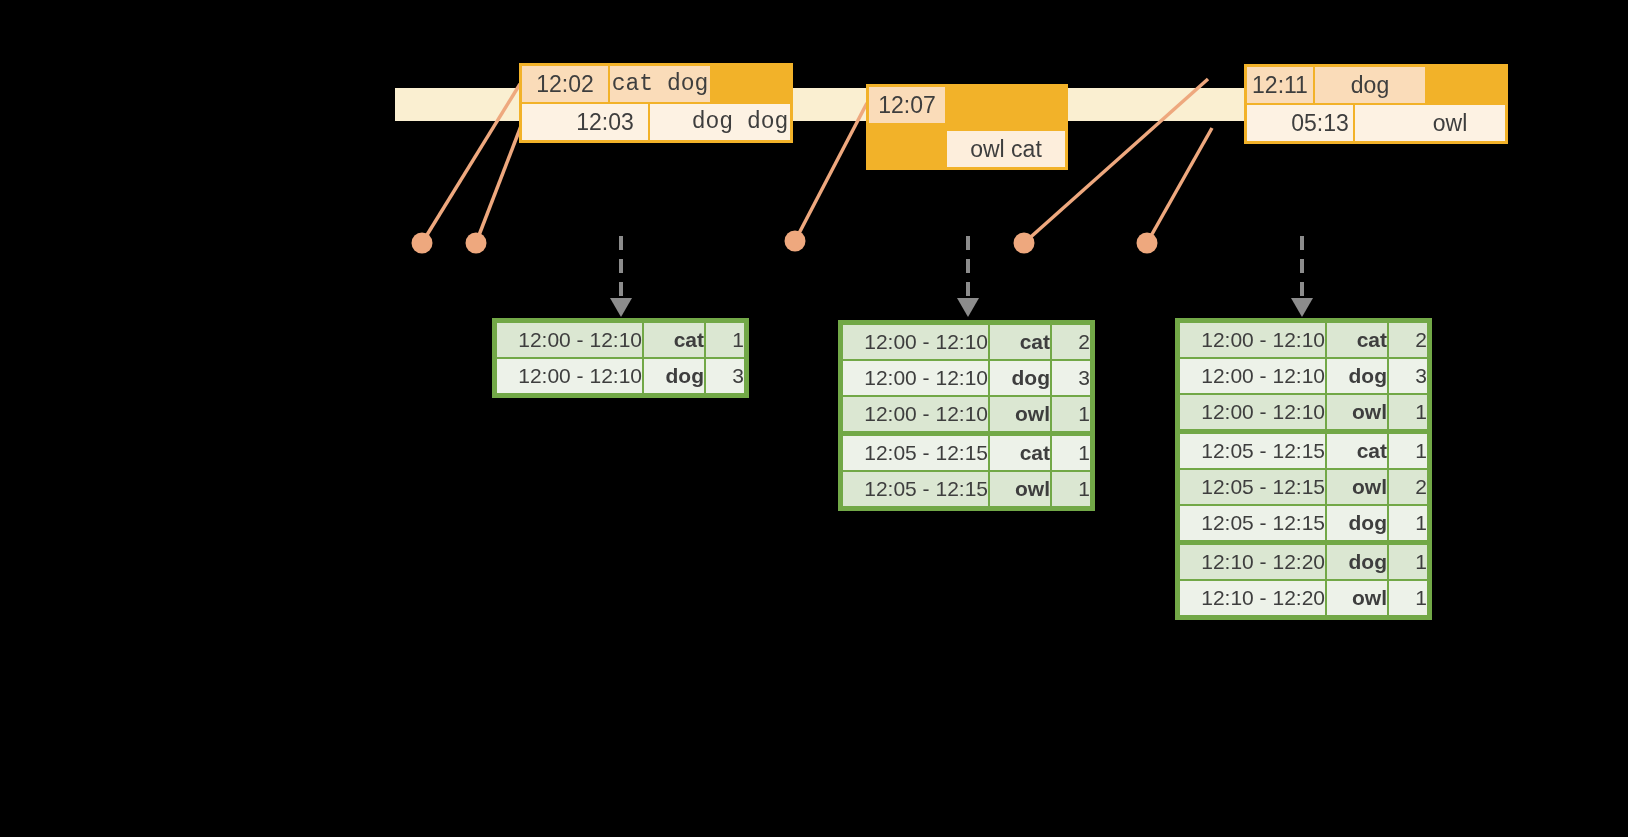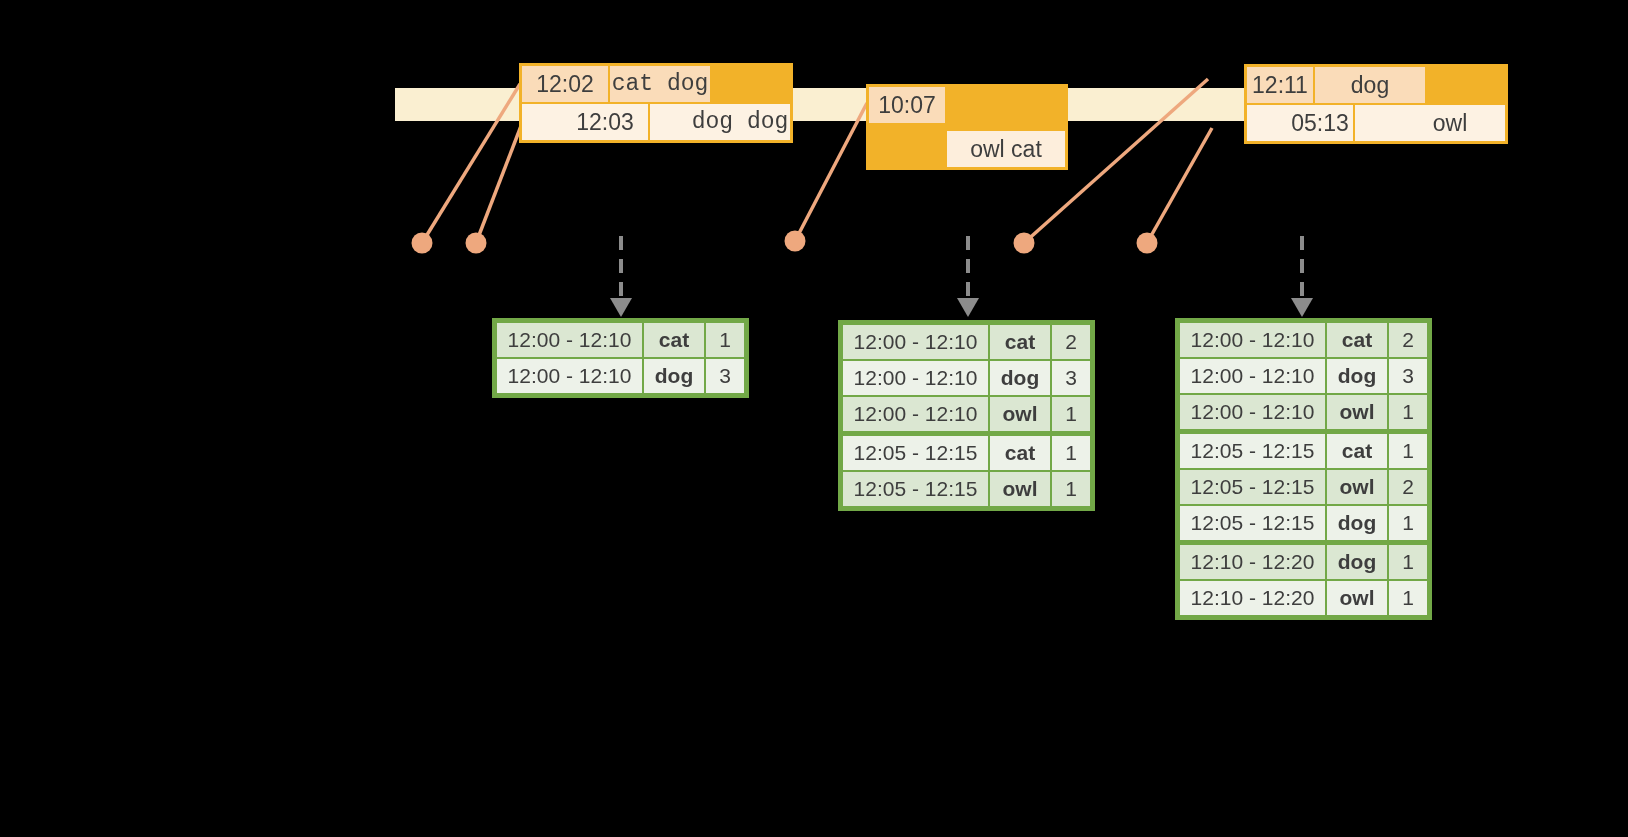--- a/index.html
+++ b/index.html
@@ -17,21 +17,21 @@
   .peach{background:#fadcb9;}
   .cream{background:#fdf2e3;padding-left:40px;}
   .cream2{background:#fdeedc;margin-top:44px;}
   .et1 .time{width:86px;}  .et1 .words{width:100px;font-family:Liberation Mono, monospace;}
   .et2 .time{width:76px;}  .et2 .words{width:118px;}
   .et3 .time{width:66px;}  .et3 .words{width:110px;}
   
   .gtable{position:absolute;z-index:3;background:#72a847;padding:5px;display:flex;flex-direction:column;gap:2px;}
   .grow{display:flex;gap:2px;}
   .grow.gstart{margin-top:3px;}
-  .gc{height:34px;line-height:34px;text-align:center;font-size:21px;}
+  .gc{height:34px;line-height:34px;text-align:right;font-size:21px;}
   .gc.win{width:145px;}
   .gc.word{width:60px;font-weight:bold;}
   .gc.cnt{width:38px;}
   .gdark{background:#dbe7d2;}
   .glight{background:#edf2e9;}
 </style>
 </head>
 <body>
 
 <div id="canvas">
@@ -76,21 +76,21 @@
       <div class="ecell words peach">cat dog</div>
     </div>
     <div class="erow">
       <div class="ecell time cream">12:03</div>
       <div class="ecell words cream">dog dog</div>
     </div>
   </div>
 
   <div class="etable et2" style="left:866px;top:84px">
     <div class="erow">
-      <div class="ecell time peach">10:07</div>
+      <div class="ecell time peach">12:07</div>
       <div class="ecell words cream2">owl cat</div>
     </div>
   </div>
 
   <div class="etable et3" style="left:1244px;top:64px">
     <div class="erow">
       <div class="ecell time peach">12:11</div>
       <div class="ecell words peach">dog</div>
     </div>
     <div class="erow">

